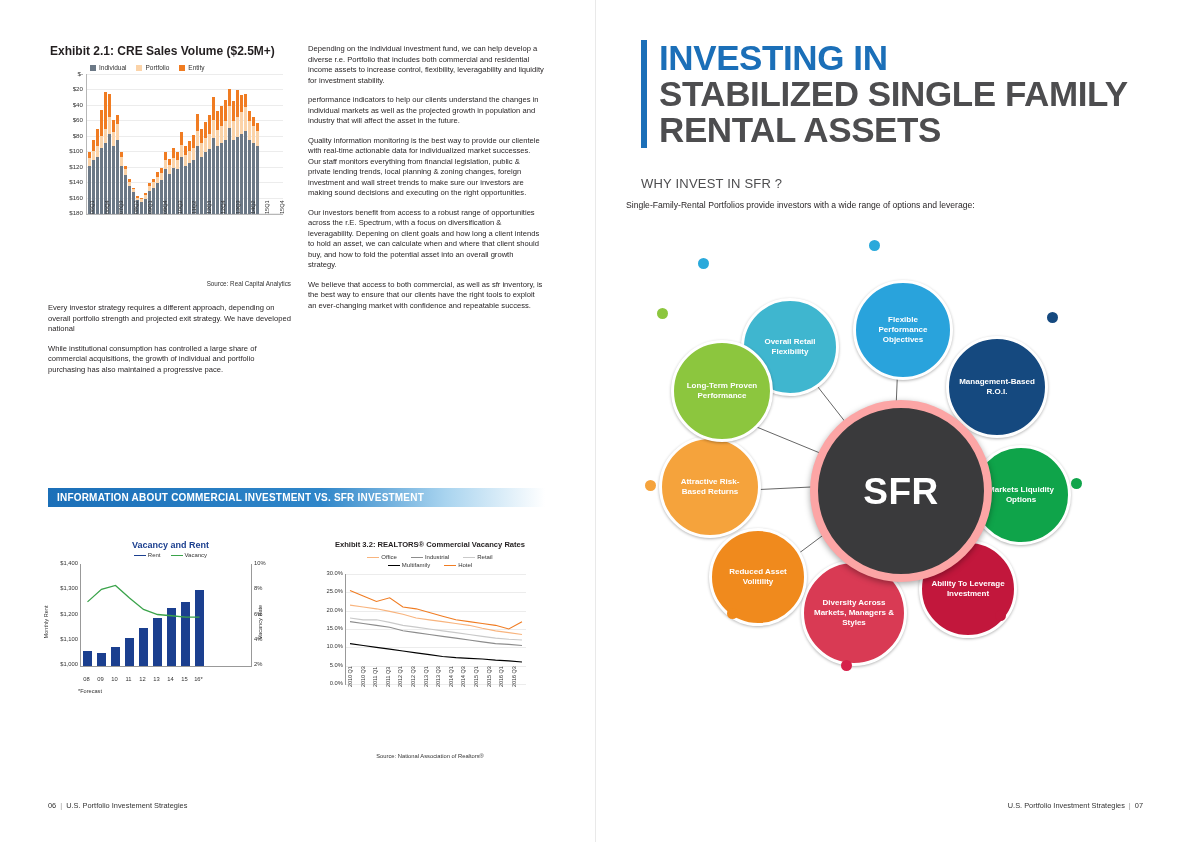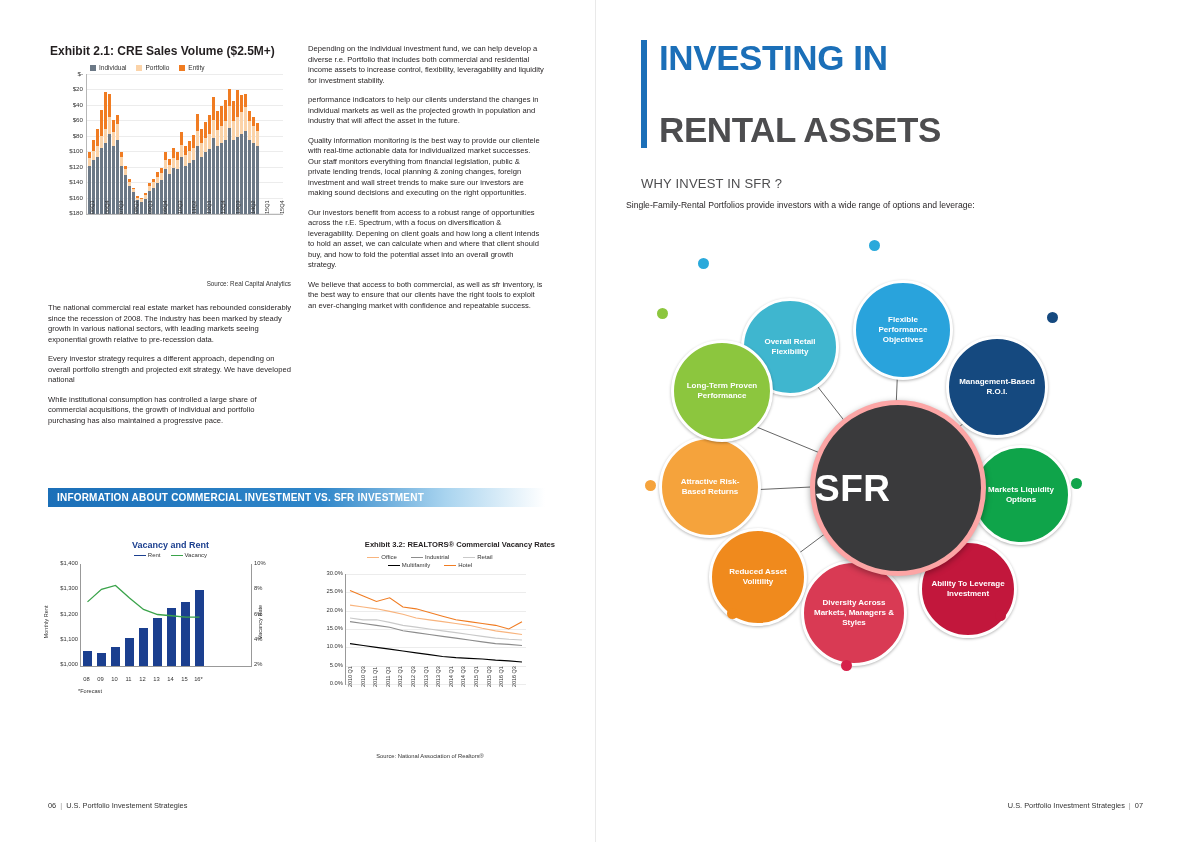--- a/index.html
+++ b/index.html
@@ -36,21 +36,21 @@
 
   p.body{font-size:7.6px;line-height:10.5px;color:#231f20;margin:0 0 9px 0;text-align:left;}
 
   .band{position:absolute;left:48px;top:488px;width:497px;height:19px;
         background:linear-gradient(90deg,#1b6fb8 0%,#2f86c9 55%,#a9d4ef 80%,#ffffff 100%);}
   .band-text{position:absolute;left:9px;top:4px;font-size:10px;font-weight:bold;color:#fff;letter-spacing:.2px;}
 
   .chart2{position:absolute;left:48px;top:536px;width:245px;height:175px;}
   .chart3{position:absolute;left:305px;top:536px;width:250px;height:215px;}
   .c-title{font-size:9px;font-weight:bold;color:#1b3f8f;text-align:center;margin:4px 0 2px;}
-  .c-title2{font-size:7.6px;font-weight:bold;color:#231f20;text-align:right;margin:4px 0 4px;line-height:10px;}
+  .c-title2{font-size:7.6px;font-weight:bold;color:#231f20;text-align:center;margin:4px 0 4px;line-height:10px;}
   .mini-legend{display:flex;justify-content:center;gap:10px;font-size:6px;color:#333;}
   .line-key{display:inline-block;width:12px;height:0;border-top:1.4px solid #000;margin-right:2px;vertical-align:middle;}
   .vr-plot{position:relative;margin:6px 0 0 32px;width:170px;height:102px;border-left:1px solid #999;border-bottom:1px solid #999;border-right:1px solid #999;}
   .vr-ylab{position:absolute;left:-30px;font-size:5.8px;color:#333;width:27px;text-align:right;}
   .vr-ylab-r{position:absolute;right:-22px;font-size:5.8px;color:#333;width:19px;text-align:left;}
   .vr-bars{position:absolute;left:2px;bottom:0;height:101px;display:flex;align-items:flex-end;gap:5px;}
   .vr-bar{width:9px;background:#1b3f8f;}
   .vr-xlabels{position:absolute;left:34px;top:112px;width:175px;display:flex;gap:5px;font-size:5.8px;color:#333;}
   .vr-xlabels span{width:9px;text-align:center;}
   .yaxis-name{position:absolute;font-size:5.6px;color:#333;transform:rotate(-90deg);}
@@ -69,21 +69,21 @@
   .title-rule{position:absolute;left:45px;top:40px;width:6px;height:108px;background:#1b6fb8;}
   h1{margin:0;padding:0 0 0 18px;font-size:35px;line-height:36px;font-weight:bold;letter-spacing:-0.4px;color:#4d4d4f;font-family:"Liberation Sans", sans-serif;}
   h1 .blue{color:#1b6fb8;}
   .why{position:absolute;left:45px;top:176px;font-size:13px;color:#4d4d4f;font-weight:normal;letter-spacing:.2px;}
   .sub{position:absolute;left:30px;top:200px;font-size:8.6px;color:#231f20;}
 
   .diagram{position:absolute;left:45px;top:240px;width:505px;height:500px;}
   .node{position:absolute;border-radius:50%;display:flex;align-items:center;justify-content:center;text-align:center;
         color:#fff;font-weight:bold;box-shadow:0 1px 3px rgba(0,0,0,.3);border:3px solid #fff;}
   .node span{display:block;line-height:10px;font-size:8px;padding:0 8px;}
-  .center-node{background:#3a3a3c;color:#fff;display:flex;align-items:center;justify-content:flex-start;border:5px solid #fca5a5;box-shadow:0 2px 6px rgba(0,0,0,.35);}
+  .center-node{background:#3a3a3c;color:#fff;display:flex;align-items:center;justify-content:center;border:8px solid #fca5a5;box-shadow:0 2px 6px rgba(0,0,0,.35);}
   .center-node span{font-size:37px;font-weight:bold;letter-spacing:0.5px;padding:0;line-height:37px;}
   .dot{position:absolute;width:11px;height:11px;border-radius:50%;}
   svg.spokes{position:absolute;left:0;top:0;width:505px;height:500px;}
 </style>
 </head>
 <body>
 
 <div class="page">
   <div class="spine"></div>
 
@@ -359,21 +359,20 @@
             <span class="xlab" style="left: 134.4px; top: 2px;">12Q4</span>
             <span class="xlab" style="left: 149px; top: 2px;">13Q3</span>
             <span class="xlab" style="left: 163.6px; top: 2px;">14Q2</span>
             <span class="xlab" style="left: 178.2px; top: 2px;">15Q1</span>
             <span class="xlab" style="left: 192.8px; top: 2px;">15Q4</span>
           </div>
       </div>
       <div class="source">Source: Real Capital Analytics</div>
 
       <div style="margin-top:16px">
-        <p class="body">The national commercial real estate market has rebounded considerably since the recession of 2008. The industry has been marked by steady growth in various national sectors, with leading markets seeing exponential growth relative to pre-recession data.</p>
         <p class="body">Every investor strategy requires a different approach, depending on overall portfolio strength and projected exit strategy. We have developed national</p>
         <p class="body">While institutional consumption has controlled a large share of commercial acquisitions, the growth of individual and portfolio purchasing has also maintained a progressive pace.</p>
       </div>
     </div>
 
     <div class="col-b">
       <p class="body">Depending on the individual investment fund, we can help develop a diverse r.e. Portfolio that includes both commercial and residential income assets to increase control, flexibility, leveragability and liquidity for investment stability.</p>
       <p class="body">performance indicators to help our clients understand the changes in individual markets as well as the projected growth in population and industry that will affect the asset in the future.</p>
       <p class="body">Quality information monitoring is the best way to provide our clientele with real-time actionable data for individualized market successes. Our staff monitors everything from financial legislation, public &amp; private lending trends, local planning &amp; zoning changes, foreign investment and wall street trends to make sure our investors are making sound decisions and executing on the right opportunities.</p>
       <p class="body">Our investors benefit from access to a robust range of opportunities across the r.E. Spectrum, with a focus on diversification &amp; leveragability. Depening on client goals and how long a client intends to hold an asset, we can calculate when and where that client should buy, and how to fold the potential asset into an overall growth strategy.</p>
@@ -492,21 +491,21 @@
     <div class="footer-l">
       <span>06</span><span class="bar-sep">|</span><span>U.S. Portfolio Investement Strategies</span>
     </div>
   </div>
 
   <div class="right">
     <div class="title-rule"></div>
     <div class="title-wrap">
       <h1>
         <span class="blue">INVESTING IN</span><br>
-        <br>
+        <span>STABILIZED SINGLE FAMILY</span><br>
         <span>RENTAL ASSETS</span>
       </h1>
     </div>
 
     <div class="why">WHY INVEST IN SFR ?</div>
     <div class="sub">Single-Family-Rental Portfolios provide investors with a wide range of options and leverage:</div>
 
     <div class="diagram">
       <svg class="spokes">
         <g stroke="#555" stroke-width="0.9" fill="none">

